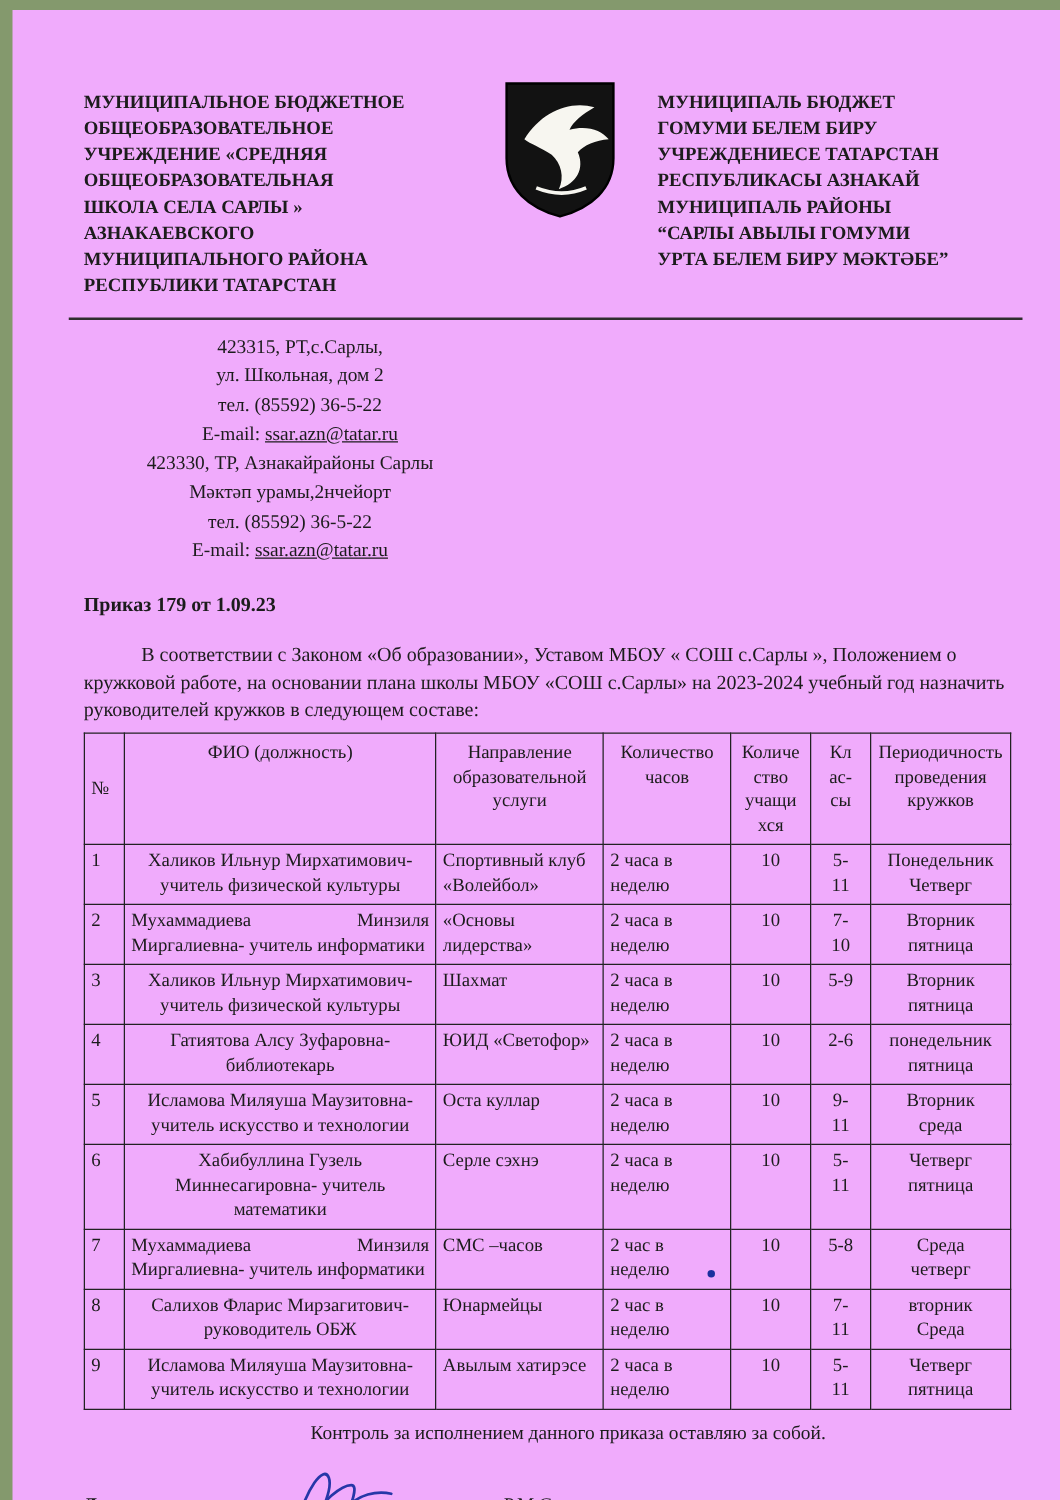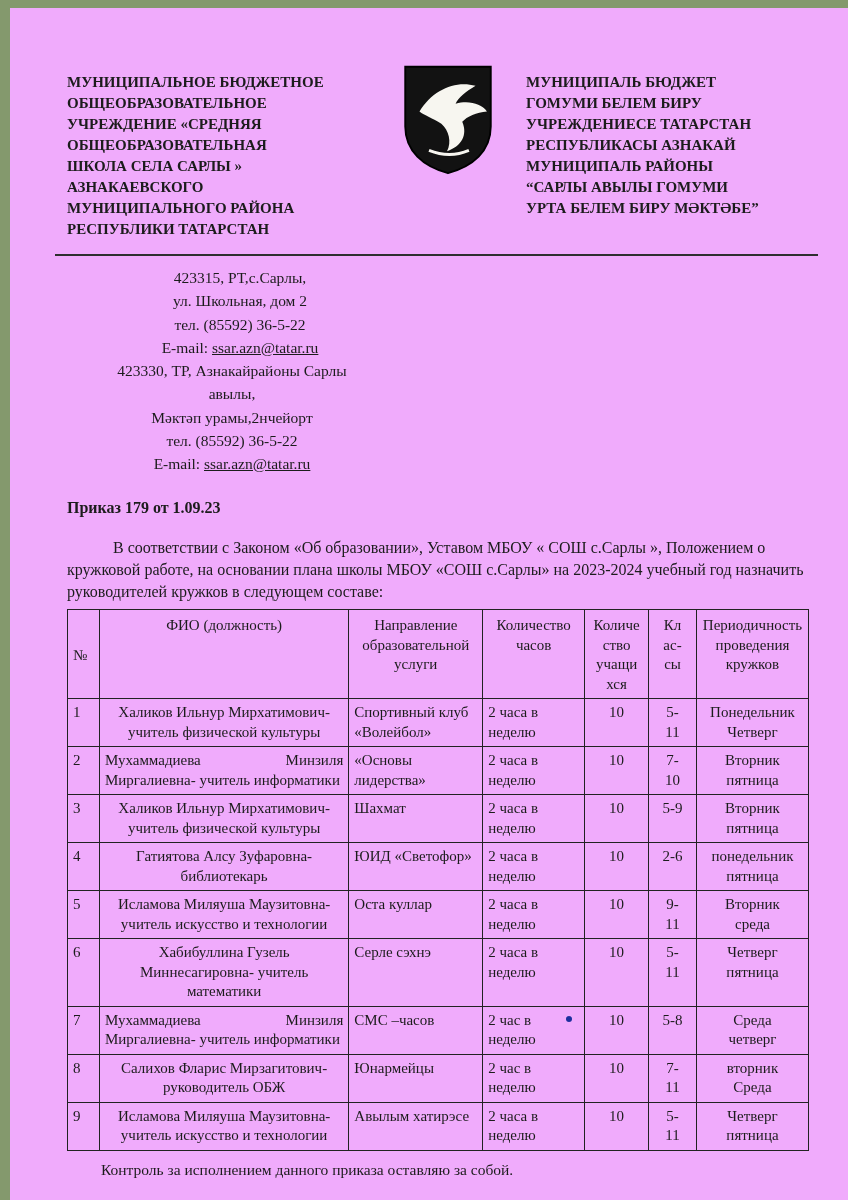--- a/index.html
+++ b/index.html
@@ -61,21 +61,21 @@
   .col-num      { width: 32px;  text-align: left; }
   .col-fio      { width: 250px; }
   .col-dir      { width: 134px; text-align: left; }
   .col-hours    { width: 102px; text-align: left; font-family: Liberation Serif, serif; }
   .col-students { width: 64px;  text-align: center; }
   .col-grades   { width: 48px;  text-align: center; white-space: pre-line; }
   .col-period   { width: 112px; text-align: center; white-space: pre-line; }
   td.cent { text-align: center; }
   td.just { text-align: justify; }
   
-  .control-line { margin-top: 10px; margin-left: 34px; font-size: 15.5px; }
+  .control-line { margin-top: 10px; margin-left: 24px; font-size: 15.5px; text-align: center; }
   .sign-row { margin-top: 26px; display: flex; align-items: center; font-size: 15.5px; }
   .sign-label { font-weight: bold; flex: 0 0 130px; }
   .signature { flex: 0 0 170px; height: 46px; position: relative; }
   .signature svg { position: absolute; left: 6px; top: -22px; }
   .director-name { margin-left: 36px; }
   .pen-dot {
     position: absolute; left: 556px; top: 1008px;
     width: 6px; height: 6px; border-radius: 50%;
     background: #1b2f9e;
   }
@@ -114,21 +114,20 @@
 
   <div class="contacts">
     <div class="contact-left">
       <div>423315, РТ,с.Сарлы,</div>
       <div>ул. Школьная, дом 2</div>
       <div>тел. (85592) 36-5-22</div>
       <div><span>E-mail: </span><span class="email-link">ssar.azn@tatar.ru</span></div>
     </div>
     <div class="contact-right">
       <div>423330, ТР, Азнакайрайоны Сарлы</div>
-      <div>авылы,</div>
       <div>Мәктәп урамы,2нчейорт</div>
       <div>тел. (85592) 36-5-22</div>
       <div><span>E-mail: </span><span class="email-link">ssar.azn@tatar.ru</span></div>
     </div>
   </div>
 
   <div class="order-title">Приказ  179 от 1.09.23</div>
 
   <p class="order-body">В соответствии с Законом «Об образовании», Уставом МБОУ «  СОШ с.Сарлы », Положением о кружковой работе, на основании плана школы МБОУ «СОШ с.Сарлы» на 2023-2024 учебный год назначить руководителей кружков в следующем составе:</p>
 

